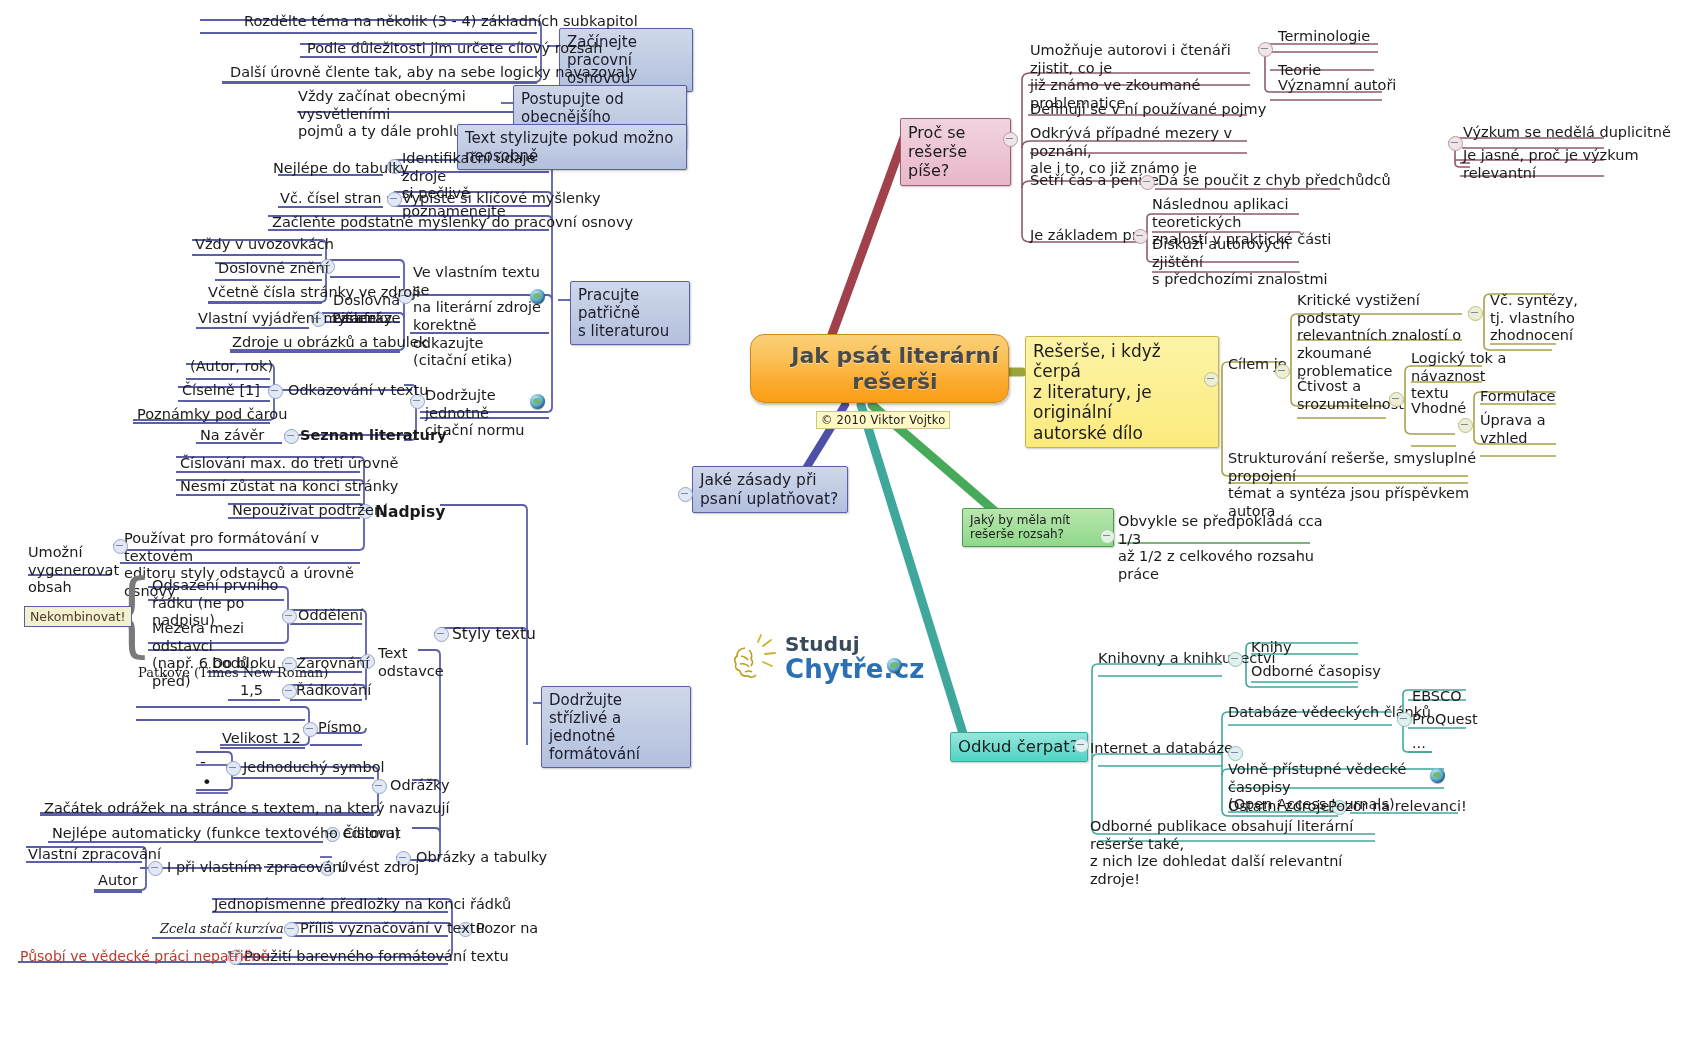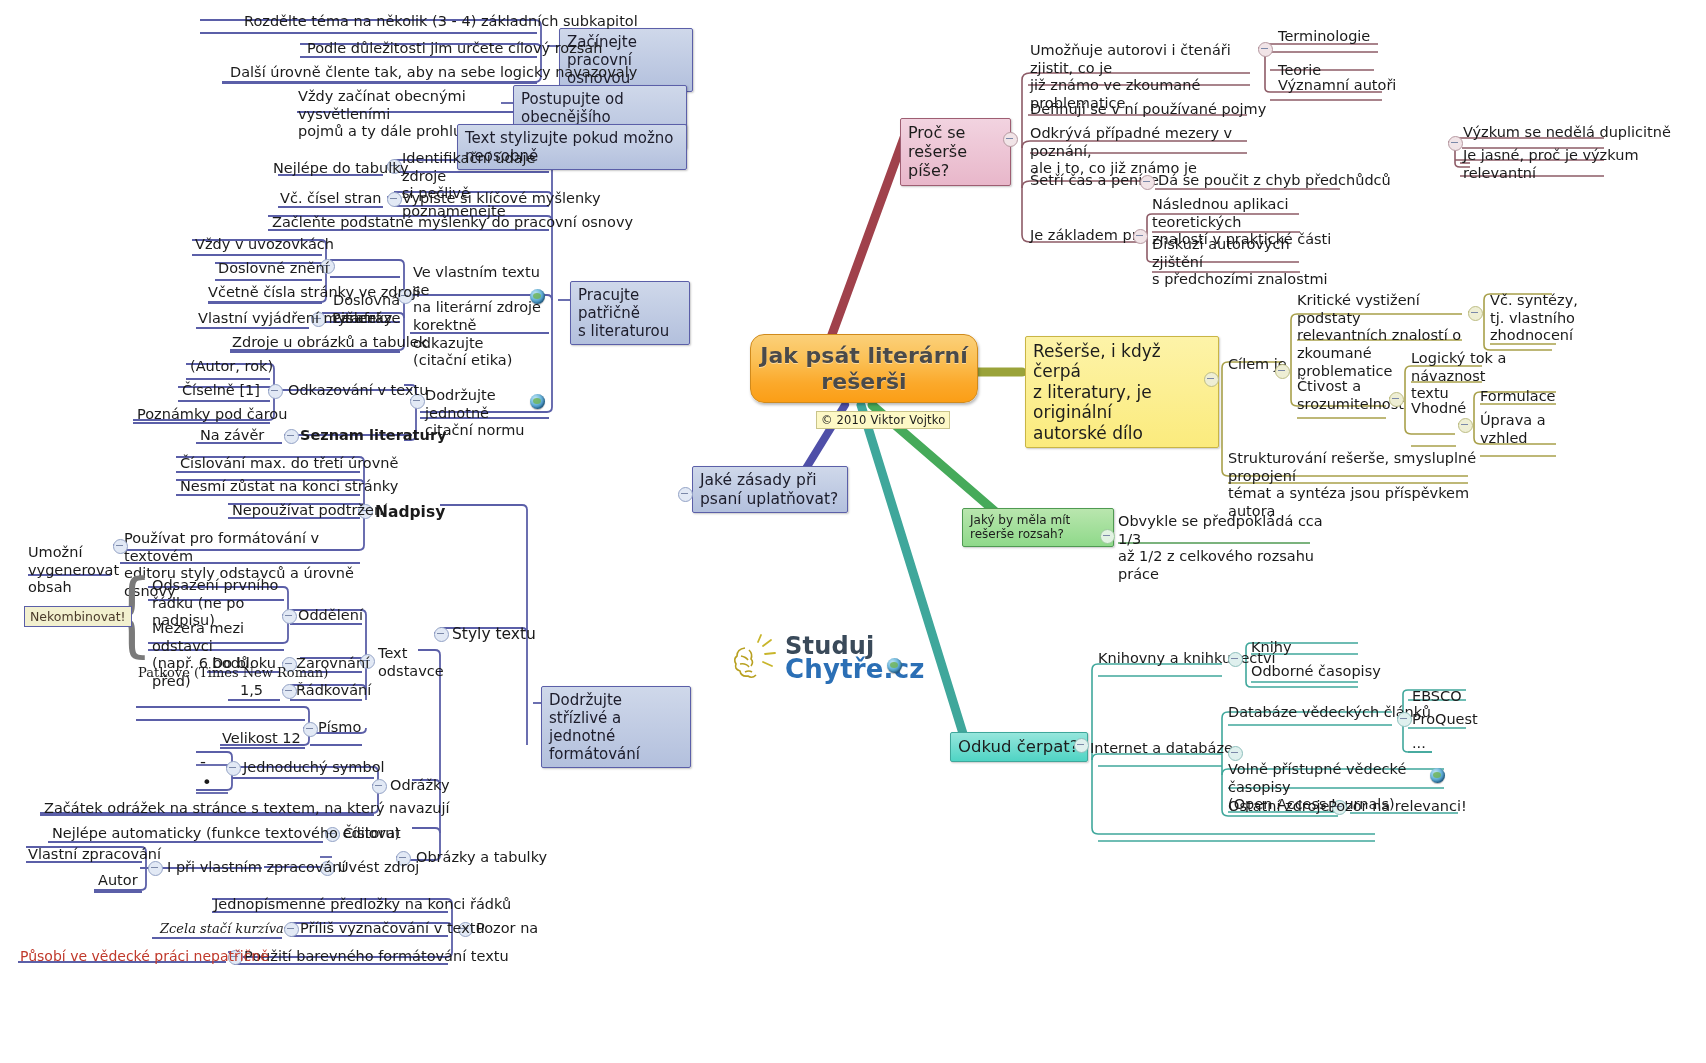--- a/index.html
+++ b/index.html
@@ -29,20 +29,21 @@
 
   
   #central{
     position:absolute;left:750px;top:334px;width:226px;height:67px;
     border-radius:14px;border:1.6px solid #d08a1c;
     background:linear-gradient(to bottom,#fbd079 0%,#fbc055 38%,#fba92b 72%,#fb9e16 100%);
     box-shadow:1px 2px 3px rgba(0,0,0,.28);
     display:flex;align-items:center;justify-content:center;text-align:center;
     font-weight:bold;font-size:22px;color:#4a4a4a;line-height:1.15;
     text-shadow:0 1px 0 rgba(255,255,255,.45);
+    padding-left:31px;
   }
   #copyright{
     position:absolute;left:816px;top:411px;
     background:#fdf8c6;border:1px solid #c9c48a;
     font-size:11.5px;padding:1px 4px;color:#1c1c1c;letter-spacing:.2px;
   }
 
   
   .mbox{position:absolute;border-radius:2px;padding:4px 7px;line-height:1.2;
         box-shadow:1px 1px 2px rgba(0,0,0,.22);white-space:pre-line;}
@@ -64,21 +65,21 @@
   
   .globe{position:absolute;width:15px;height:15px;border-radius:50%;
      background:radial-gradient(circle at 35% 30%,#bfe4f5 0%,#6fb8dd 40%,#2f7fb5 75%,#1d5a86 100%);
      box-shadow:inset -1px -1px 2px rgba(0,0,0,.35),0 1px 1px rgba(0,0,0,.3);}
   .globe:after{content:"";position:absolute;left:3px;top:4px;width:8px;height:6px;
      border-radius:50%;background:rgba(110,180,90,.85);}
 
   
   #logo{position:absolute;left:727px;top:630px;width:180px;height:62px;}
   #logo .brain{position:absolute;left:0;top:4px;width:52px;height:52px;}
-  #logo .l1{position:absolute;left:58px;top:2px;font-size:24px;color:#3a4a5a;font-weight:bold;letter-spacing:.2px;}
+  #logo .l1{position:absolute;left:58px;top:2px;font-size:20px;color:#3a4a5a;font-weight:bold;letter-spacing:.2px;}
   #logo .l2{position:absolute;left:58px;top:24px;font-size:26px;color:#2b6fb5;font-weight:bold;letter-spacing:.2px;}
   #logo .dot{position:absolute;left:160px;top:28px;}
 
   .brace{position:absolute;font-size:68px;color:#7a7a7a;font-family:"DejaVu Serif",serif;
          line-height:1;transform:scaleY(1.35);}
 </style>
 </head>
 <body>
 
 <div id="canvas">
@@ -487,20 +488,22 @@
   <div class="node t14" style="left:1412px;top:735px;">...</div>
 
   <div class="node t14" style="left:1228px;top:761px;width:216px;">Volně přístupné vědecké časopisy
 (Open Access Journals)</div>
   <div class="globe" style="left:1430px;top:768px;"></div>
 
   <div class="node t14" style="left:1228px;top:798px;">Ostatní zdroje</div>
   <div class="tog teal" style="left:1332px;top:800px;"></div>
   <div class="node t14" style="left:1328px;top:798px;">Pozor na relevanci!</div>
 
+  <div class="node t14" style="left:1090px;top:818px;width:300px;">Odborné publikace obsahují literární rešerše také,
+z nich lze dohledat další relevantní zdroje!</div>
 
   <div class="mbox blue" style="left:559px;top:28px;width:118px;">Začínejte pracovní
 osnovou</div>
   <div class="node t14" style="left:244px;top:13px;">Rozdělte téma na několik (3 - 4) základních subkapitol</div>
   <div class="node t14" style="left:307px;top:40px;">Podle důležitosti jim určete cílový rozsah</div>
   <div class="node t14" style="left:230px;top:64px;">Další úrovně člente tak, aby na sebe logicky navazovaly</div>
 
   <div class="mbox blue" style="left:513px;top:85px;width:158px;">Postupujte od obecnějšího
 ke konkrétnějšímu</div>
   <div class="node t14" style="left:298px;top:88px;width:206px;">Vždy začínat obecnými vysvětleními

